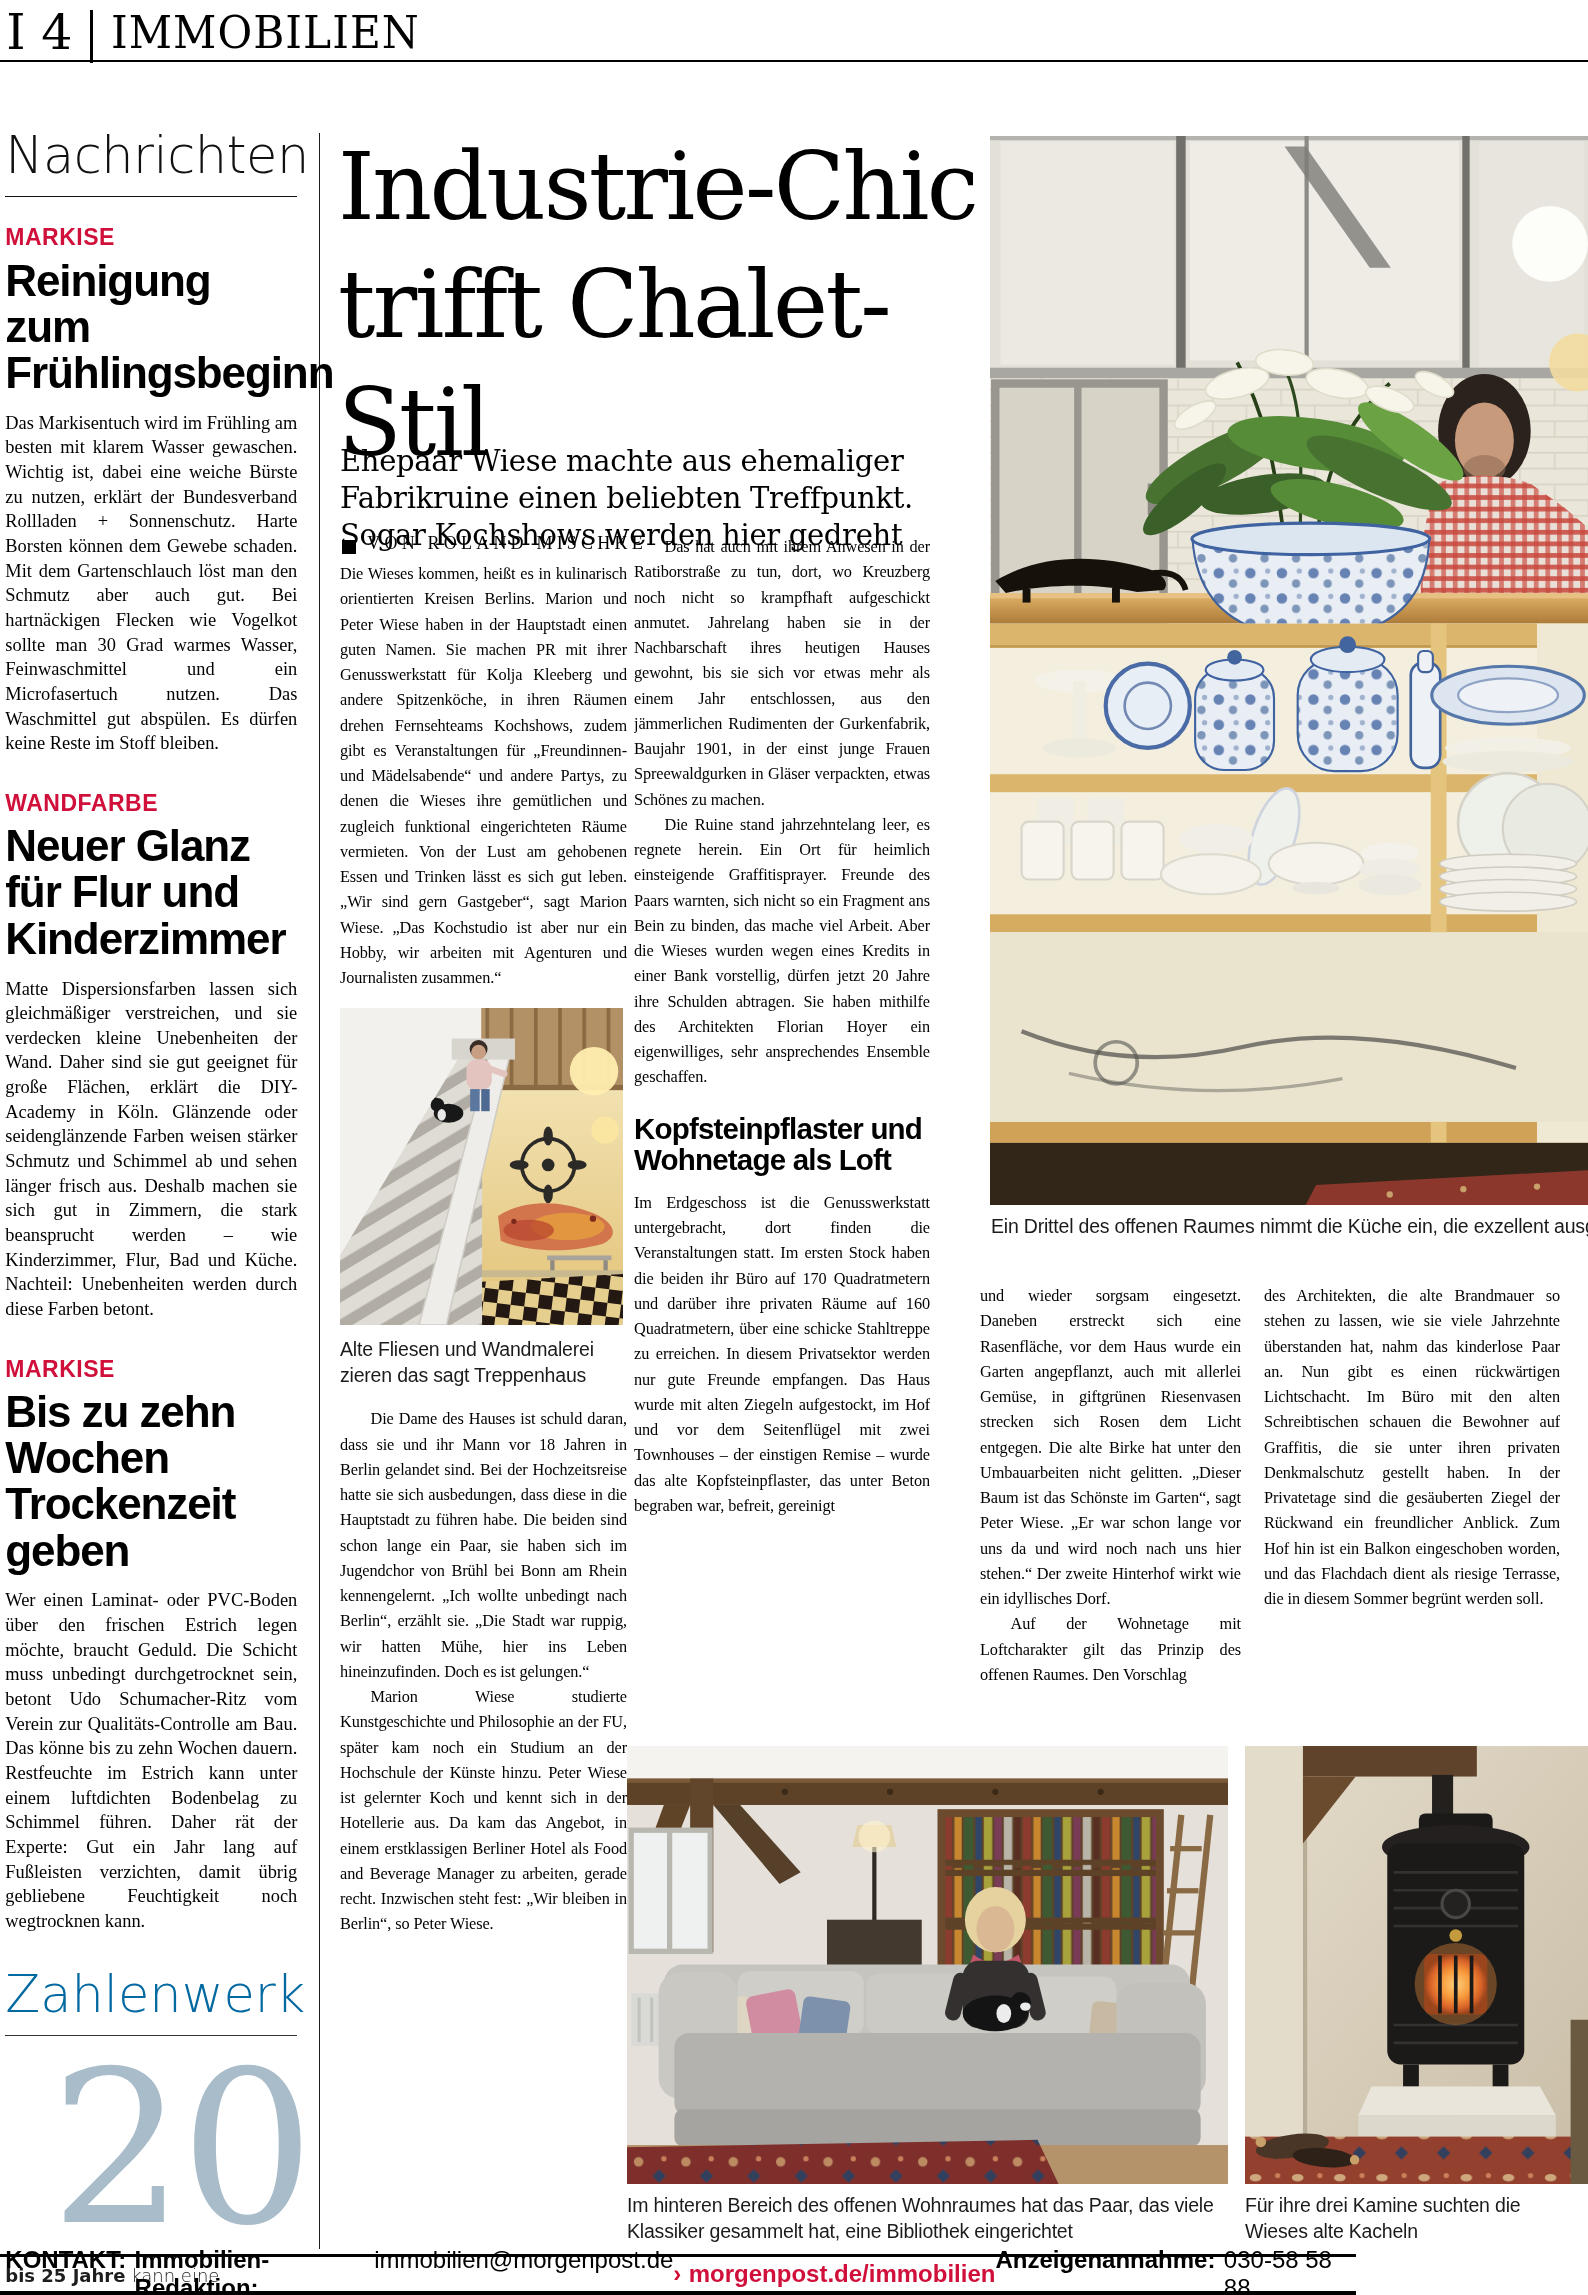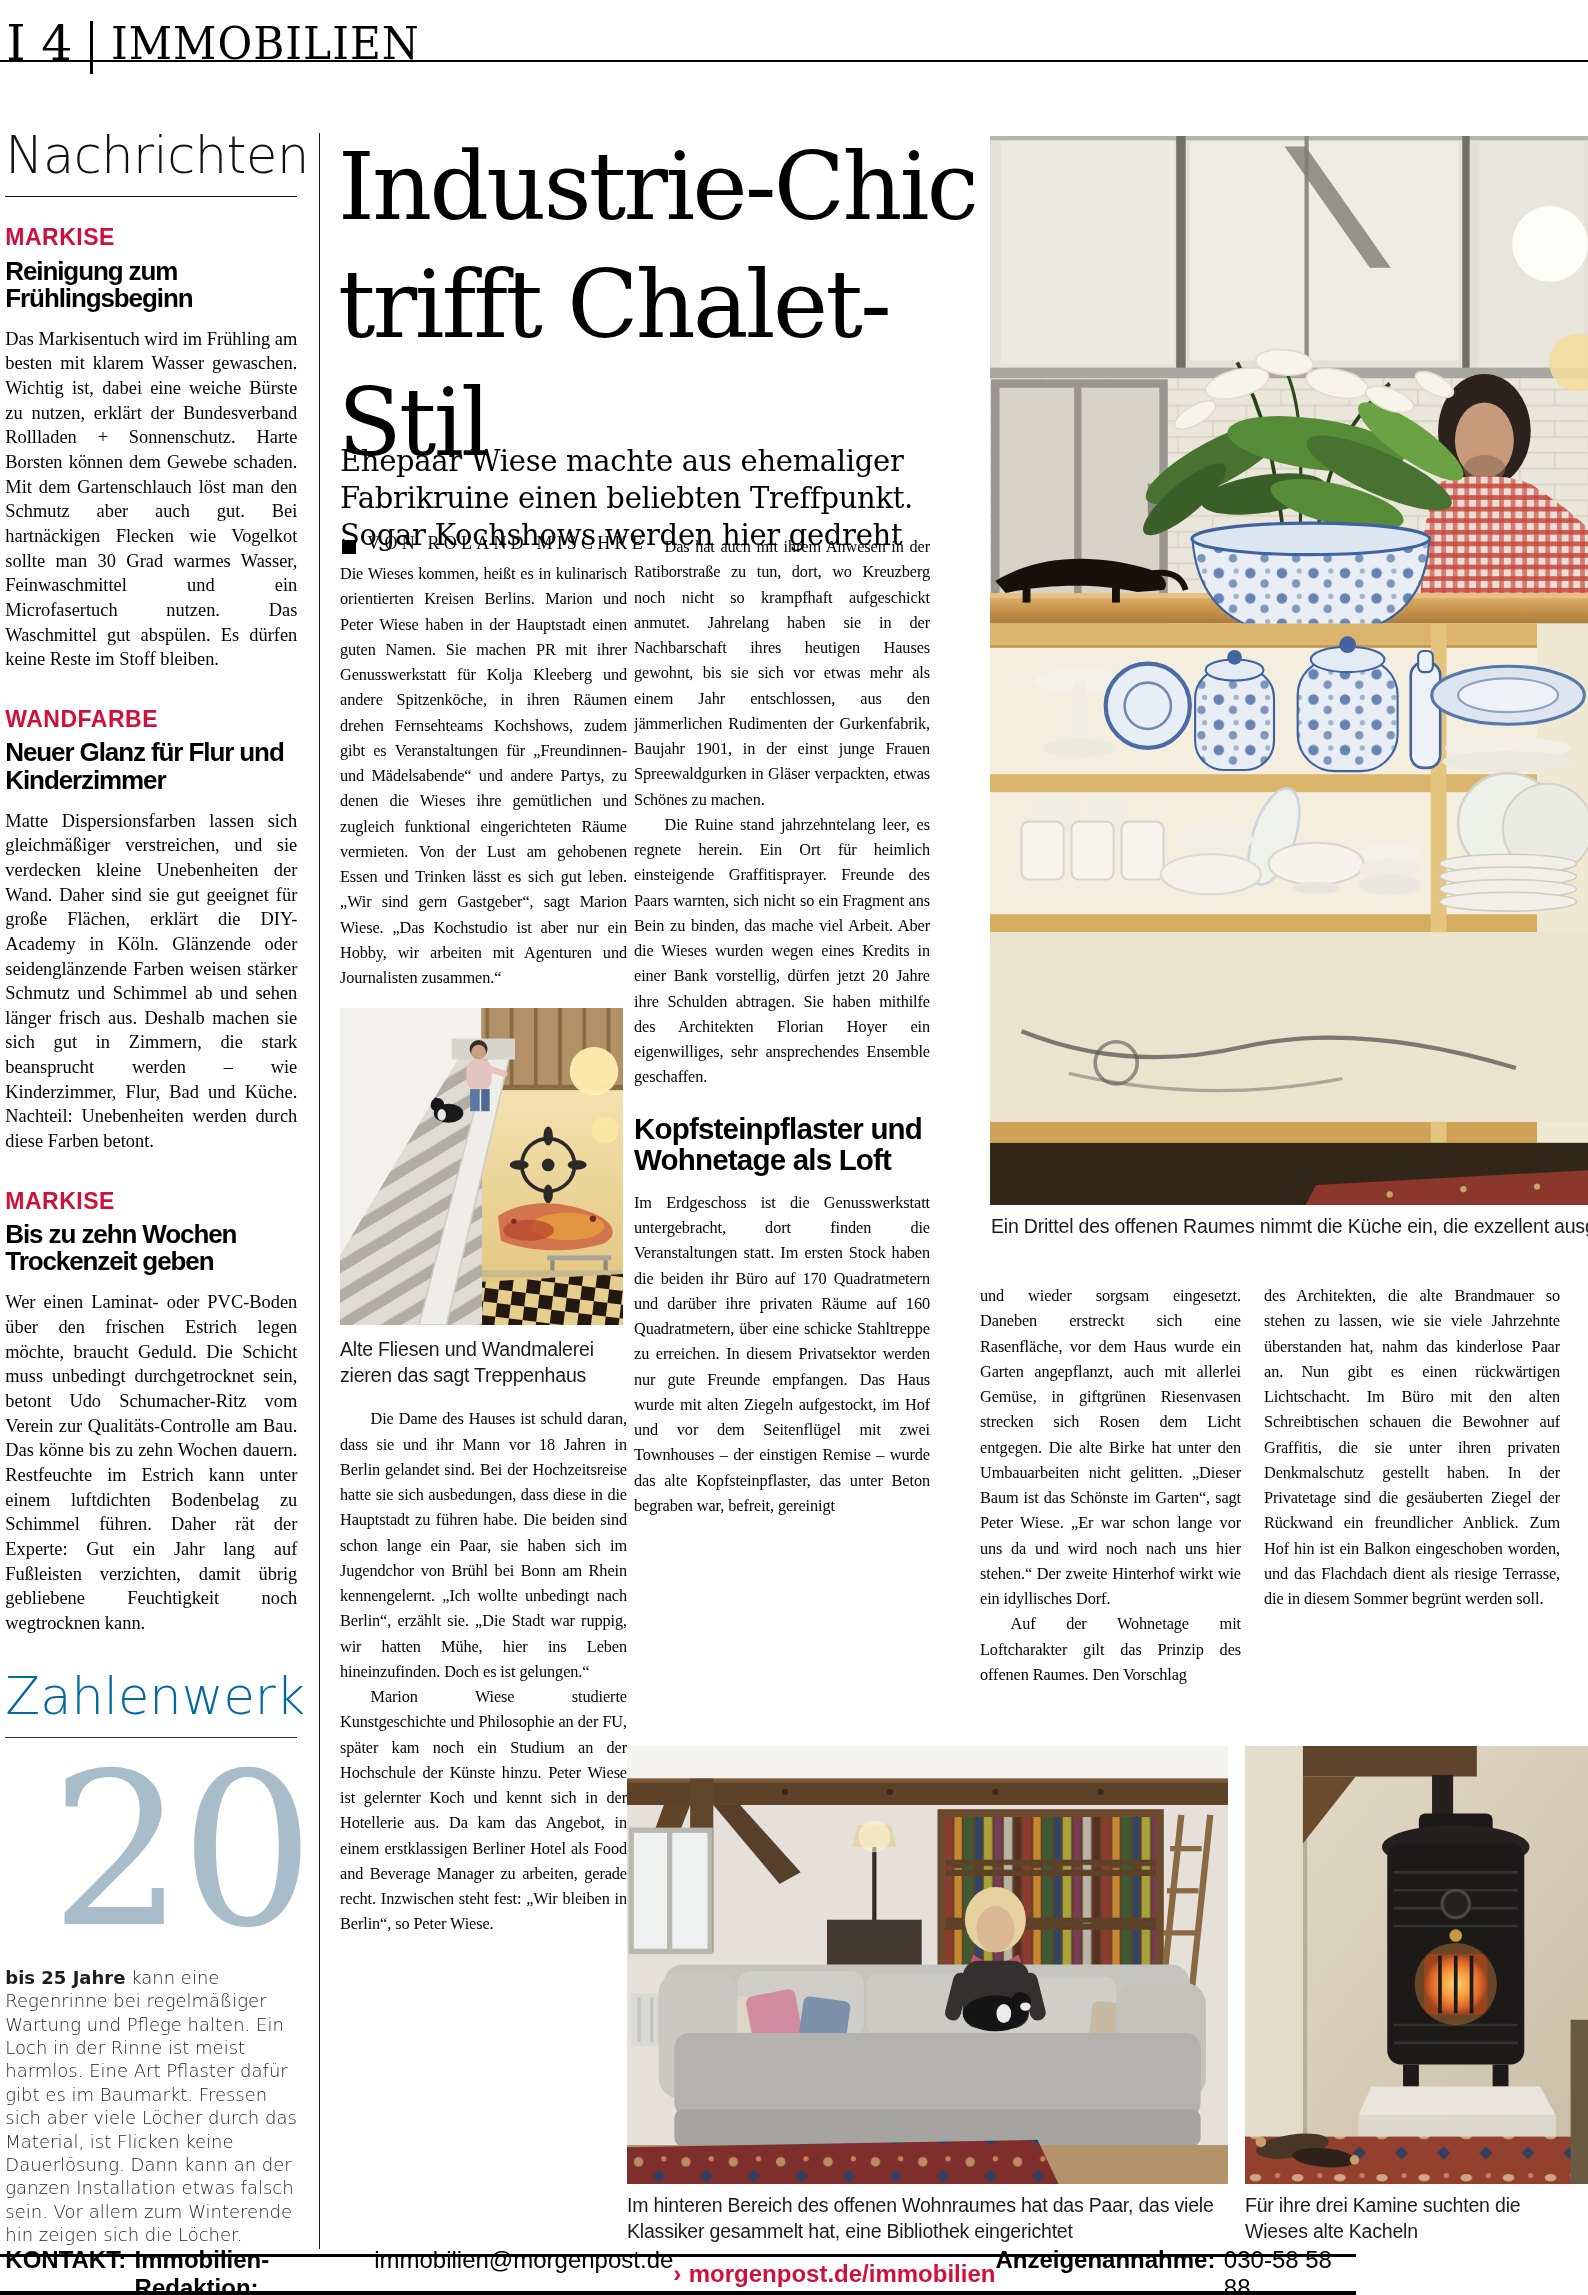--- a/index.html
+++ b/index.html
@@ -1,37 +1,37 @@
 <!DOCTYPE html>
 <html lang="de" style="font-size:8.4px"><head>
 <meta charset="utf-8">
 <style>
   *{margin:0;padding:0;box-sizing:border-box;}
   html,body{width:1588px;height:2295px;}
   body{position:relative;background:#fff;color:#000;font-family:"Liberation Serif",serif;overflow:hidden;}
 
   
   .masthead{position:absolute;left:0;top:0;width:1588px;height:62px;border-bottom:2.6px solid #000;}
-  .mh-left{position:absolute;left:6.3px;top:21px;display:flex;align-items:flex-start;gap:18px;}
+  .mh-left{position:absolute;left:6.3px;top:10px;display:flex;align-items:flex-start;gap:18px;}
   .pgnum{font-family:"DejaVu Serif",serif;font-size:49px;line-height:.95;}
   .mh-bar{width:2.1px;height:53px;background:#000;}
   .mh-section{font-family:"DejaVu Serif",serif;font-size:45px;line-height:1;letter-spacing:1.1px;transform:scaleX(.94);transform-origin:left top;}
   .mh-right{position:absolute;right:8.4px;top:23px;display:flex;align-items:center;gap:13.7px;font-family:"DejaVu Serif",serif;font-size:24px;letter-spacing:1.1px;}
   .mh-bar-sm{width:1.6px;height:30.5px;background:#000;}
 
   
   .vdivider{position:absolute;left:319px;top:133px;width:1.1px;height:2116px;background:#1c1c1c;}
 
   
   .sidebar{position:absolute;left:5.3px;top:129px;width:292px;}
   .side-title{font-family:"DejaVu Sans",sans-serif;font-weight:200;font-size:51px;line-height:1.05;letter-spacing:-0.5px;color:#111;}
   .side-rule{border-bottom:1.6px solid #111;margin:13.7px 0 27px;}
   .side-sec{margin-bottom:34px;}
   .kicker{font-family:"Liberation Sans",sans-serif;font-weight:700;font-size:23px;letter-spacing:0.5px;color:var(--red);}
-  .sec-title{font-family:"Liberation Sans",sans-serif;font-weight:700;font-size:26px;line-height:1.05;letter-spacing:-1.1px;margin:6.3px 0 14.7px;}
+  .sec-title{font-family:"Liberation Sans",sans-serif;font-weight:700;font-size:44px;line-height:1.05;letter-spacing:-1.1px;margin:6.3px 0 14.7px;}
   .sec-body{font-size:18.4px;line-height:1.34;text-align:justify;}
   .zahlen-title{font-family:"DejaVu Sans",sans-serif;font-weight:200;font-size:51px;line-height:1.05;color:#0369a1;margin-top:13.7px;}
   .z-rule{border-bottom:1.1px solid #333;margin:13.7px 0 16px;}
   .znum{font-family:"DejaVu Serif",serif;font-size:211px;line-height:.92;letter-spacing:-4.2px;color:var(--numblue);padding-left:45px;}
   .z-body{font-family:"DejaVu Sans",sans-serif;font-weight:300;font-size:18px;line-height:1.3;color:#1d1d1d;margin-top:18px;}
   .z-body b{font-weight:700;}
 
   
   .headline{position:absolute;left:338px;top:128px;width:668px;font-family:"DejaVu Serif",serif;font-size:93px;line-height:1.27;letter-spacing:-2.6px;}
   .dek{position:absolute;left:340px;top:443px;width:611px;font-family:"DejaVu Serif",serif;font-size:29px;line-height:1.27;letter-spacing:-0.3px;}

